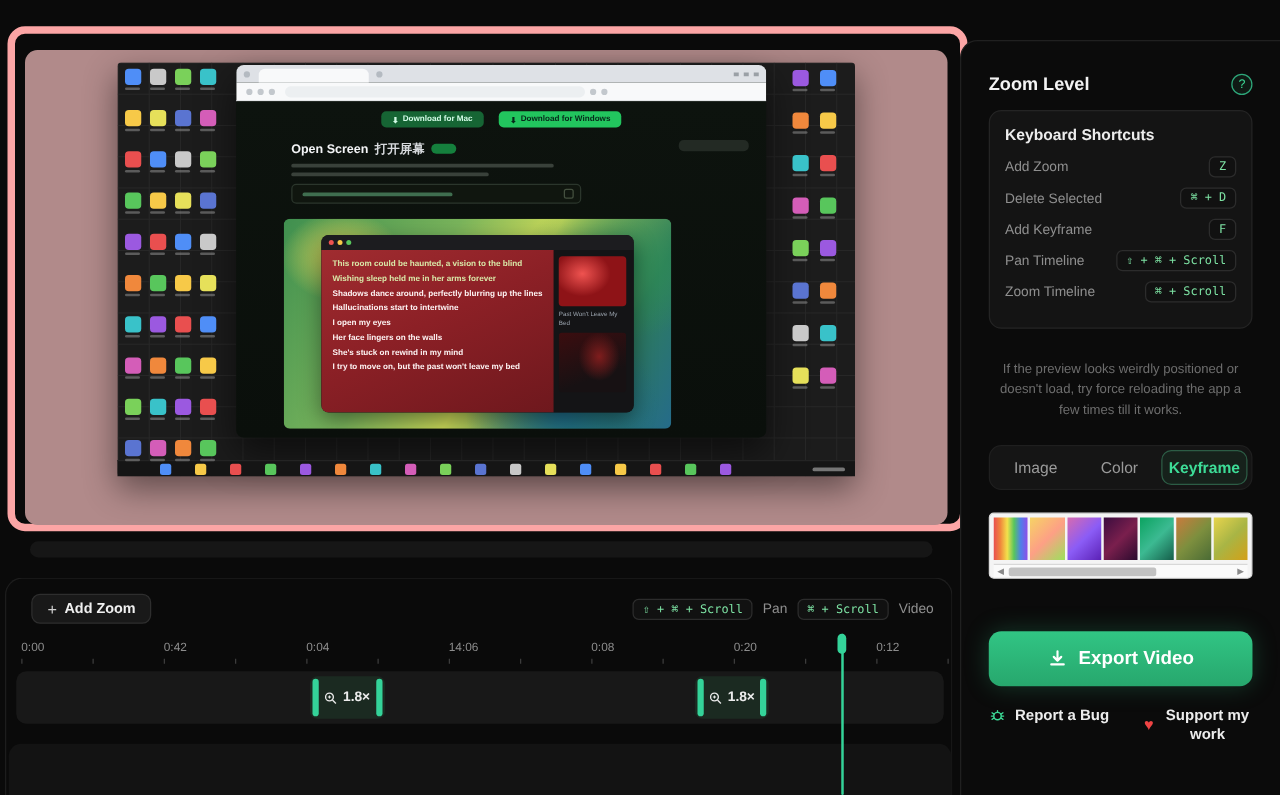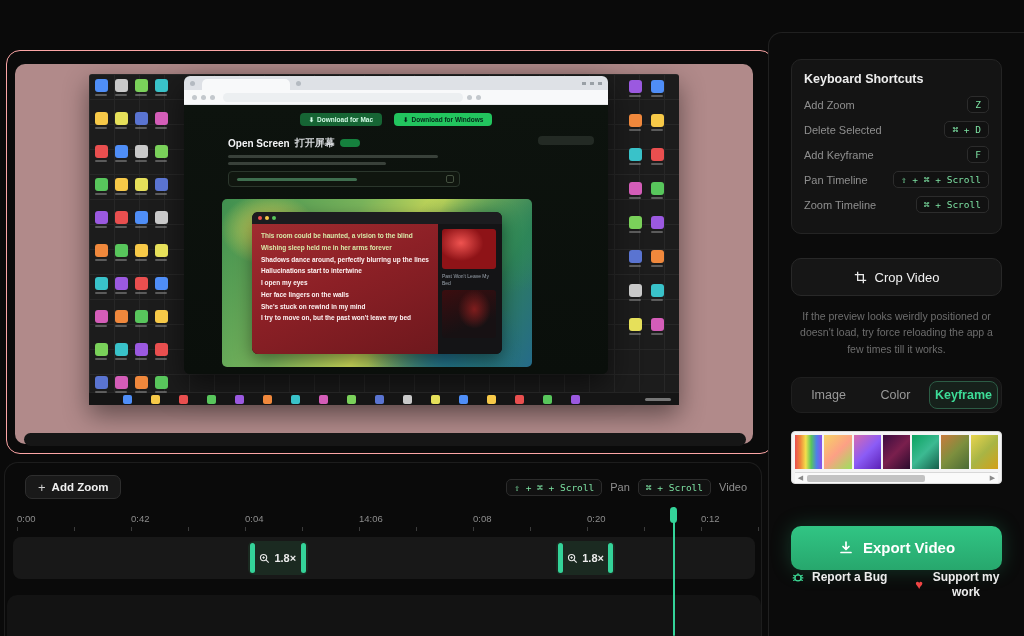--- a/index.html
+++ b/index.html
@@ -1,20 +1,20 @@
 <!DOCTYPE html>
 <html><head>
 <meta charset="utf-8">
 <style>
   *{margin:0;padding:0;box-sizing:border-box}
   body{background:#050505;font-family:"Liberation Sans",sans-serif;color:#e8e8e8}
   .stage{position:relative;width:1024px;height:636px;background:#0a0a0a;overflow:hidden}
 
   
-  .preview-frame{position:absolute;left:6px;top:50px;width:768px;height:404px;border:1px solid #fca5a5;border-radius:14px}
+  .preview-frame{position:absolute;left:6px;top:21px;width:768px;height:404px;border:6px solid #fca5a5;border-radius:14px}
   .canvas{position:absolute;left:8px;top:13px;width:738px;height:380px;background:#b18a8a;border-radius:10px;overflow:hidden}
   .desktop{position:absolute;left:74px;top:10px;width:590px;height:331px;background-color:#1c1c1c;
     background-image:linear-gradient(#272727 1px,transparent 1px),linear-gradient(90deg,#272727 1px,transparent 1px);
     background-size:25px 25px;border-radius:3px;box-shadow:0 10px 26px rgba(0,0,0,.45)}
   .dicon{position:absolute;width:16px}
   .dicon-img{width:13px;height:13px;border-radius:3px;margin:0 auto}
   .dicon-label{width:12px;height:2px;background:#9a9a9a;opacity:.5;border-radius:1px;margin:2px auto 0}
 
   .browser{position:absolute;left:95px;top:2px;width:424px;height:298px;border-radius:6px;overflow:hidden;
     box-shadow:0 12px 30px rgba(0,0,0,.55);background:#0c120d}
@@ -96,21 +96,21 @@
   .seg{display:flex;background:#151515;border:1px solid #1f1f1f;border-radius:10px;padding:3px;margin-bottom:18px}
   .seg-tab{flex:1;height:28px;border:none;background:transparent;color:#9a9a9a;font-size:12.5px;border-radius:8px;cursor:pointer;font-family:inherit}
   .seg-tab.active{color:#3ddc97;background:#16211b;border:1px solid #2c5c45;font-weight:bold}
   .gradcard{background:#f4f4f4;border:1px solid #dcdcdc;border-radius:4px;padding:3px 3px 0;margin-bottom:42px}
   .swrow{display:flex;gap:2px}
   .swatch{flex:1;height:34px;cursor:pointer}
   .scrollbar{height:11px;background:#fafafa;border-top:1px solid #d8d8d8;position:relative;margin-top:3px}
   .sb-arrow{position:absolute;top:0;width:11px;height:11px;color:#8a8a8a;font-size:7px;display:flex;align-items:center;justify-content:center;cursor:pointer}
   .sb-arrow.left{left:0}.sb-arrow.right{right:0}
   .sb-thumb{position:absolute;left:12px;top:2px;width:118px;height:7px;background:#c2c2c2;border-radius:2px;cursor:pointer}
-  .export-btn{width:100%;height:44px;border:none;border-radius:10px;background:linear-gradient(180deg,#31c584,#27a76d);color:#fff;font-size:15px;font-weight:bold;display:flex;align-items:center;justify-content:center;gap:9px;cursor:pointer;font-family:inherit;box-shadow:0 0 20px rgba(49,197,132,.25);}
+  .export-btn{width:100%;height:44px;border:none;border-radius:10px;background:linear-gradient(180deg,#31c584,#27a76d);color:#fff;font-size:15px;font-weight:bold;display:flex;align-items:center;justify-content:center;gap:9px;cursor:pointer;font-family:inherit;box-shadow:0 0 20px rgba(49,197,132,.25);margin-bottom:16px}
   .footer{display:flex;align-items:flex-start;justify-content:space-between}
   .bug-row{display:flex;align-items:center;gap:7px;font-size:12px;font-weight:bold;color:#ececec;cursor:pointer}
   .support-row{display:flex;align-items:center;gap:7px;cursor:pointer}
   .heart{color:#ef4444;font-size:13px}
   .support-text{font-size:12px;font-weight:bold;color:#ececec;width:72px;line-height:1.25;text-align:center}
 </style>
 </head>
 <body>
 
 <div class="stage">
@@ -492,20 +492,24 @@
             <span>1.8×</span>
           </div>
           <div class="handle right"></div>
         </div>
       </div>
     <div class="track2"></div>
     <div class="playhead" style="left: 667.5px;"></div>
   </div>
 
   <div class="side">
+    <div class="side-head">
+      <span class="side-title">Zoom Level</span>
+      <span class="help">?</span>
+    </div>
 
     <div class="card">
       <div class="card-title">Keyboard Shortcuts</div>
       <div>
           <div class="sc-row">
             <span class="sc-label">Add Zoom</span>
             <span class="key-badge">Z</span>
           </div>
           <div class="sc-row">
             <span class="sc-label">Delete Selected</span>
@@ -519,27 +523,20 @@
             <span class="sc-label">Pan Timeline</span>
             <span class="key-badge">⇧ + ⌘ + Scroll</span>
           </div>
           <div class="sc-row">
             <span class="sc-label">Zoom Timeline</span>
             <span class="key-badge">⌘ + Scroll</span>
           </div>
         </div>
     </div>
 
-    <button class="crop-btn">
-      <svg width="13" height="13" viewBox="0 0 16 16">
-        <path d="M4.5 1v10.5H15" stroke="#e8e8e8" stroke-width="1.6" fill="none"></path>
-        <path d="M1 4.5h10.5V15" stroke="#e8e8e8" stroke-width="1.6" fill="none"></path>
-      </svg>
-      <span>Crop Video</span>
-    </button>
 
     <p class="note">If the preview looks weirdly positioned or doesn't load, try force reloading the app a few times till it works.</p>
 
     <div class="seg">
         <button class="seg-tab">Image</button>
         <button class="seg-tab">Color</button>
         <button class="seg-tab active">Keyframe</button>
       </div>
 
     <div class="gradcard">

